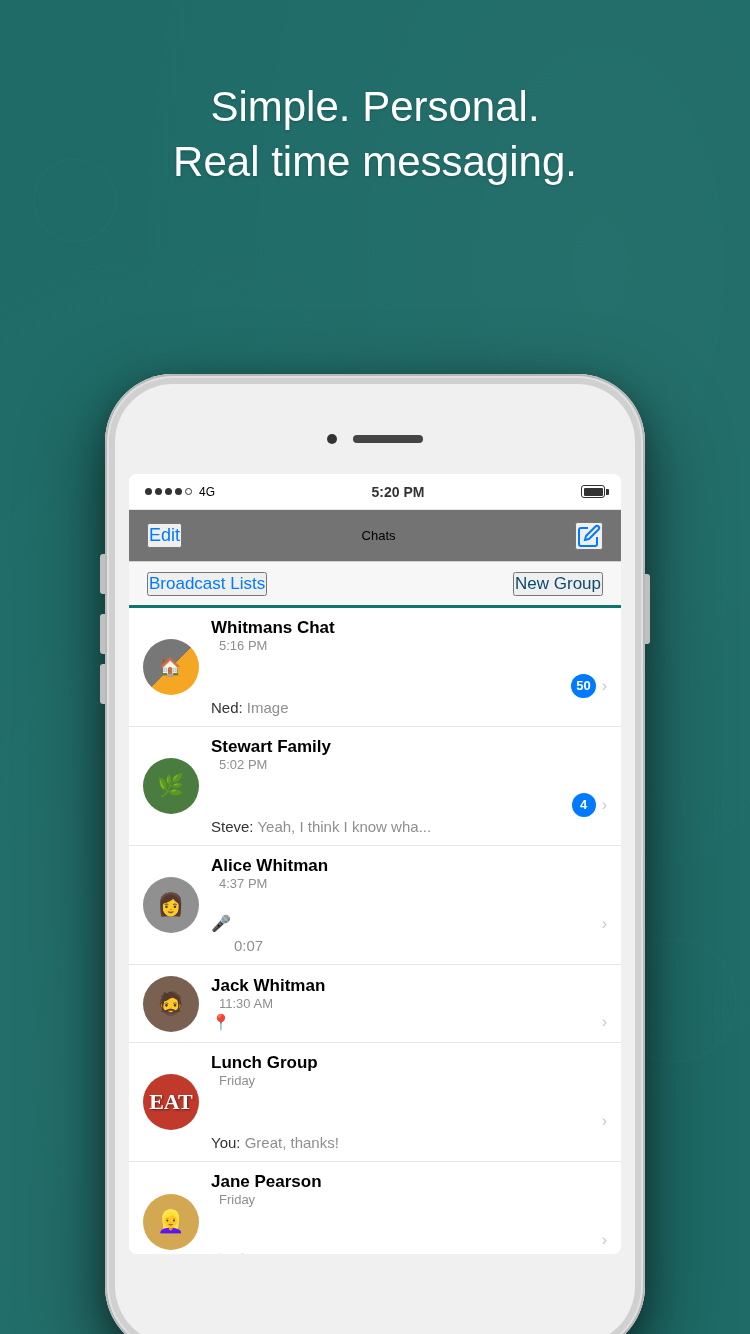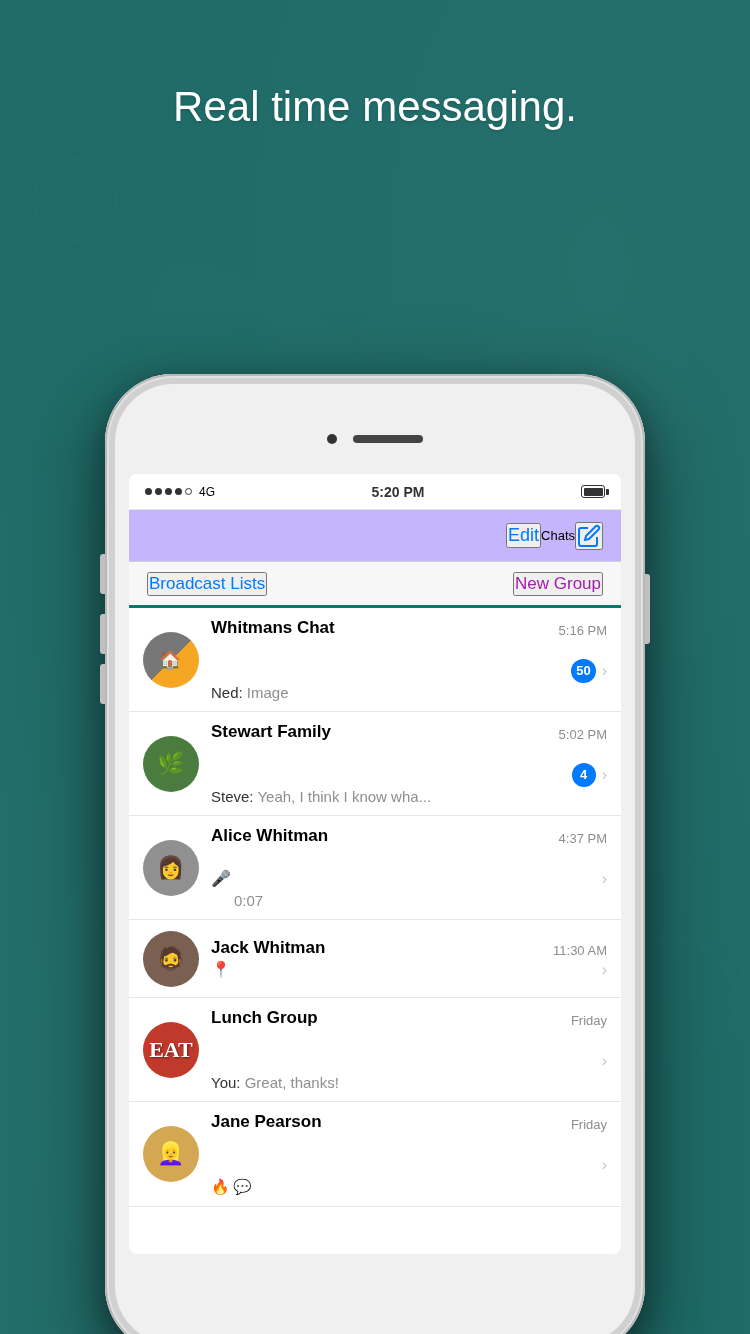--- a/index.html
+++ b/index.html
@@ -222,25 +222,25 @@
     .battery-fill {
       background: #333;
       height: 100%;
       width: 100%;
       border-radius: 1px;
     }
 
     
     .nav-bar {
       height: 52px;
-      background: #c4b5fd;
+      background: #737373;
       border-bottom: 1px solid #d0d0d0;
       display: flex;
       align-items: center;
-      justify-content: flex-end;
+      justify-content: space-between;
       padding: 0 18px;
     }
 
     .nav-edit {
       color: #007AFF;
       font-size: 18px;
       font-weight: 400;
     }
 
     .nav-title {
@@ -272,21 +272,21 @@
       padding: 0 18px;
     }
 
     .action-broadcast {
       color: #007AFF;
       font-size: 17px;
       font-weight: 400;
     }
 
     .action-newgroup {
-      color: #a21caf;
+      color: #0c4a6e;
       font-size: 17px;
       font-weight: 400;
     }
 
     
     .chat-list {
       background: white;
       overflow: hidden;
     }
 
@@ -301,22 +301,23 @@
     }
 
     .chat-content {
       flex: 1;
       min-width: 0;
     }
 
     .chat-header-row {
       display: flex;
       justify-content: space-between;
-      align-items: flex-end;
+      align-items: flex-start;
       margin-bottom: 2px;
+      flex-direction: column;
     }
 
     .chat-name {
       font-size: 17px;
       font-weight: 600;
       color: #000;
       white-space: nowrap;
       overflow: hidden;
       text-overflow: ellipsis;
     }
@@ -402,20 +403,21 @@
       font-weight: bold;
     }
 
   </style>
 </head>
 <body>
 
 <div class="bg-pattern"></div>
 
 <div class="tagline">
+  <div>Simple. Personal.</div>
   <div>Real time messaging.</div>
 </div>
 
 <div class="phone-container">
   <div class="phone-frame">
     <div class="phone-inner">
 
       <div class="phone-top">
         <div class="front-camera-area">
           <div class="camera"></div>

